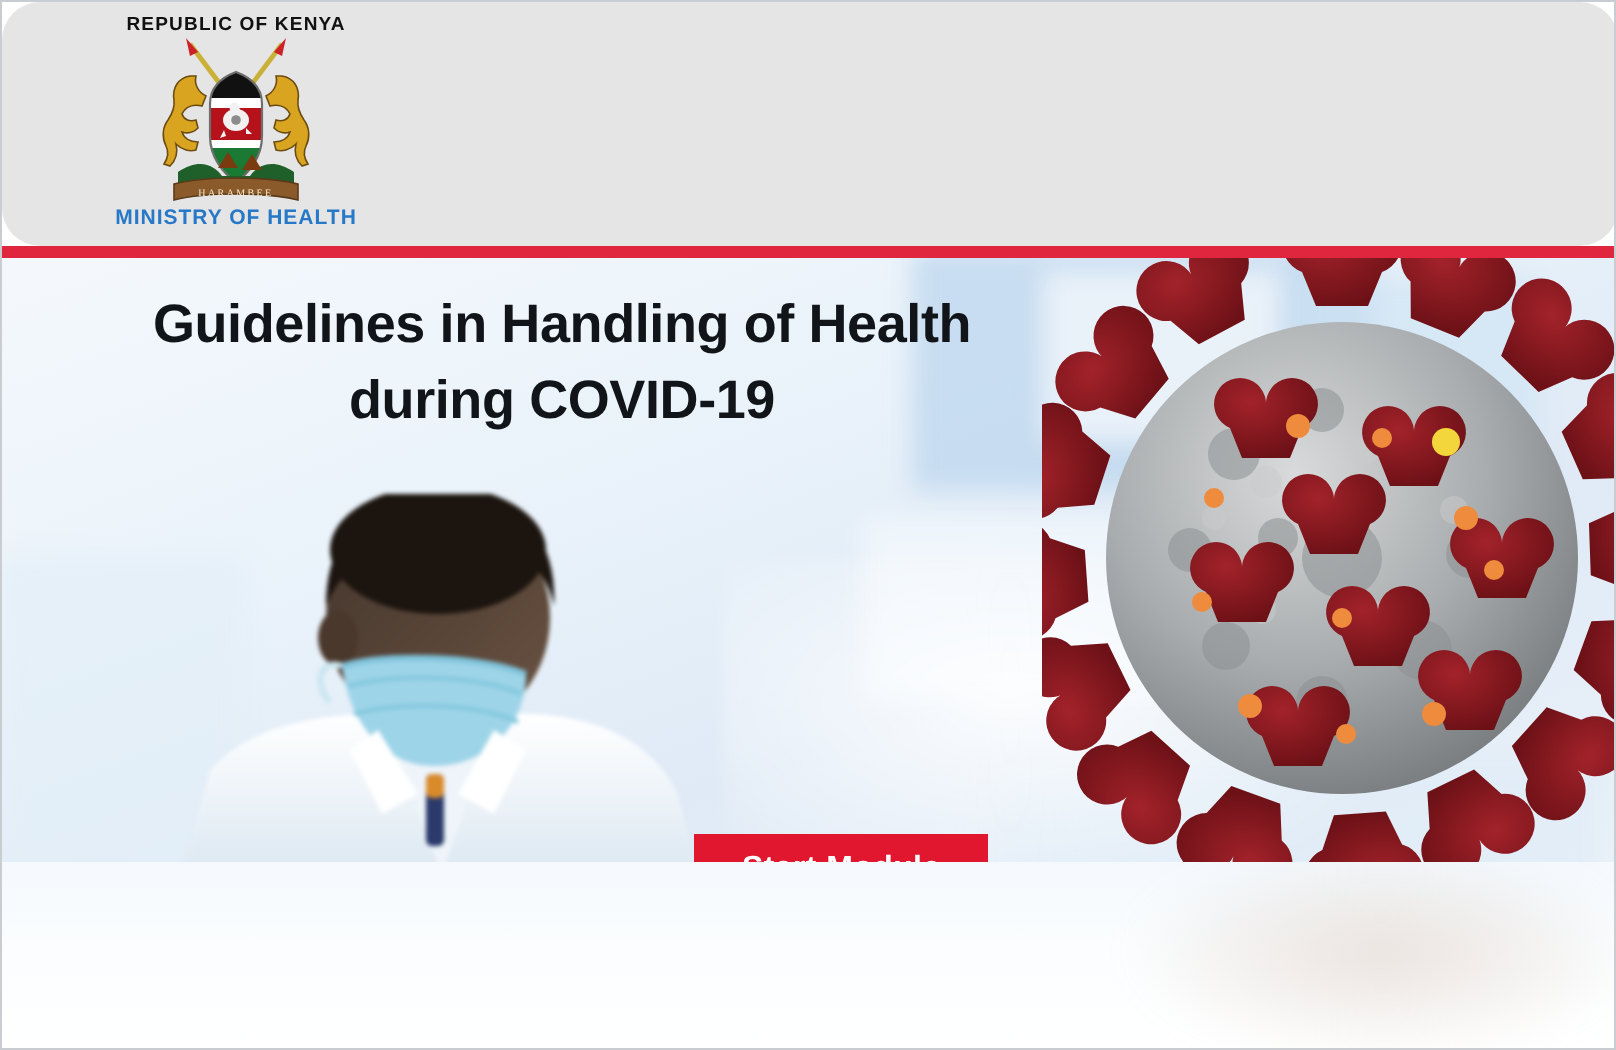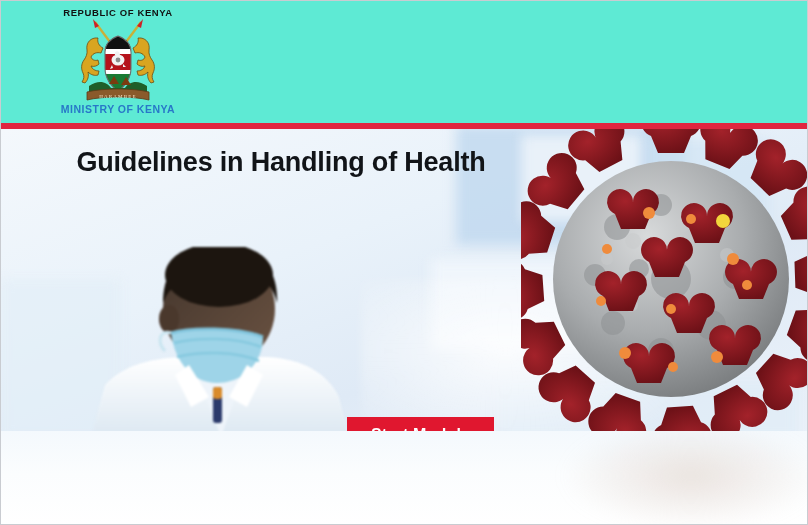--- a/index.html
+++ b/index.html
@@ -10,21 +10,22 @@
   }
   .page{
     position:relative;width:808px;height:525px;
     border:1px solid #c9ccd1;box-sizing:border-box;
     overflow:hidden;background:#fff;
   }
 
   
   .header{
     position:absolute;left:0;top:0;width:808px;height:122px;
-    background:#5eead4;
+    background:#e5e5e5;
+    border-radius:19px;
   }
   .crest-wrap{
     position:absolute;left:62px;top:2px;width:110px;height:118px;
     display:flex;flex-direction:column;align-items:center;
   }
   .crest-top{
     font-size:9.5px;font-weight:bold;letter-spacing:.6px;color:#111;
     margin-top:4px;font-family:"Liberation Sans",sans-serif;
   }
   .crest-bottom{
@@ -134,21 +135,21 @@
         <circle cx="53" cy="44" r="2.4" fill="#8c8c8c"></circle>
 
         <path d="M24 70 C34 63 42 66 46 72 L60 72 C64 66 72 63 82 70 L82 76 L24 76 Z" fill="#1f5f2a"></path>
         <path d="M44 68 L49 60 L54 68 Z" fill="#7a3b10"></path>
         <path d="M56 69 L61 61 L66 69 Z" fill="#7a3b10"></path>
 
         <path d="M22 76 C38 72 68 72 84 76 L84 84 C68 80 38 80 22 84 Z" fill="#8a5a2b" stroke="#5a3a18" stroke-width=".8"></path>
         <text x="53" y="82" font-size="5" text-anchor="middle" fill="#f7e6c8" font-family="Liberation Serif, serif" letter-spacing="1.2">HARAMBEE</text>
       </svg>
 
-      <div class="crest-bottom">MINISTRY OF KENYA</div>
+      <div class="crest-bottom">MINISTRY OF HEALTH</div>
     </div>
   </div>
   <div class="red-bar"></div>
 
   <div class="hero">
 
     <div class="bg-screen s1"></div>
     <div class="bg-screen s2"></div>
     <div class="bg-screen s3"></div>
     <div class="bg-screen s4"></div>
@@ -320,20 +321,21 @@
         <circle cx="104" cy="244" r="6"></circle>
           <circle cx="80" cy="192" r="5"></circle>
         <circle cx="86" cy="140" r="5"></circle>
           <circle cx="150" cy="200" r="5"></circle>
       </g>
       <circle cx="202" cy="112" r="7" fill="#f2d63c"></circle>
     </svg>
 
     <div class="title">
       <div>Guidelines in Handling of Health</div>
+      <div>during COVID-19</div>
     </div>
 
     <button class="start-btn">Start Module</button>
   </div>
 
   <div class="footer">
     <div class="footer-wash"></div>
 
   </div>
 </div>

